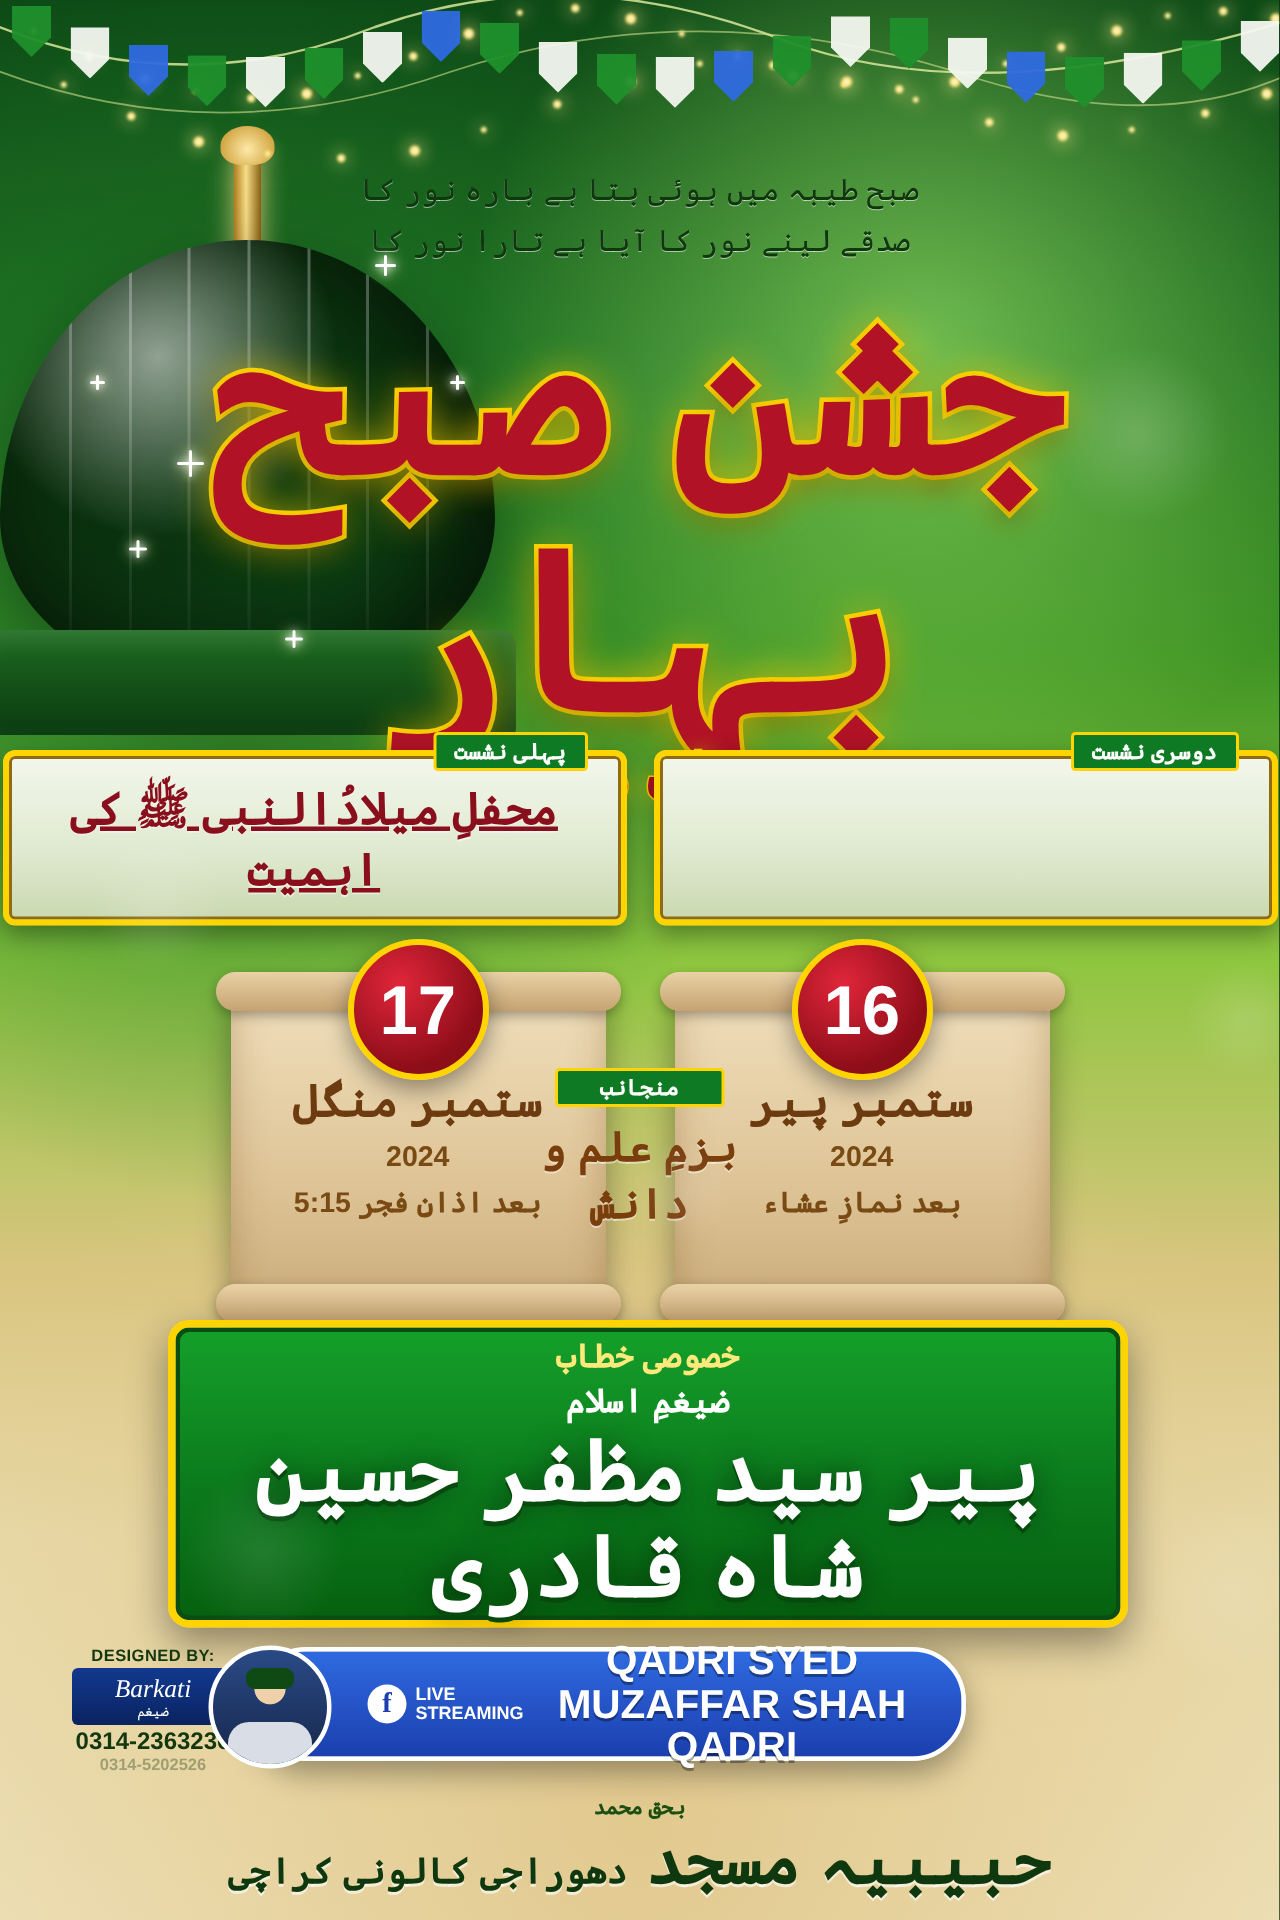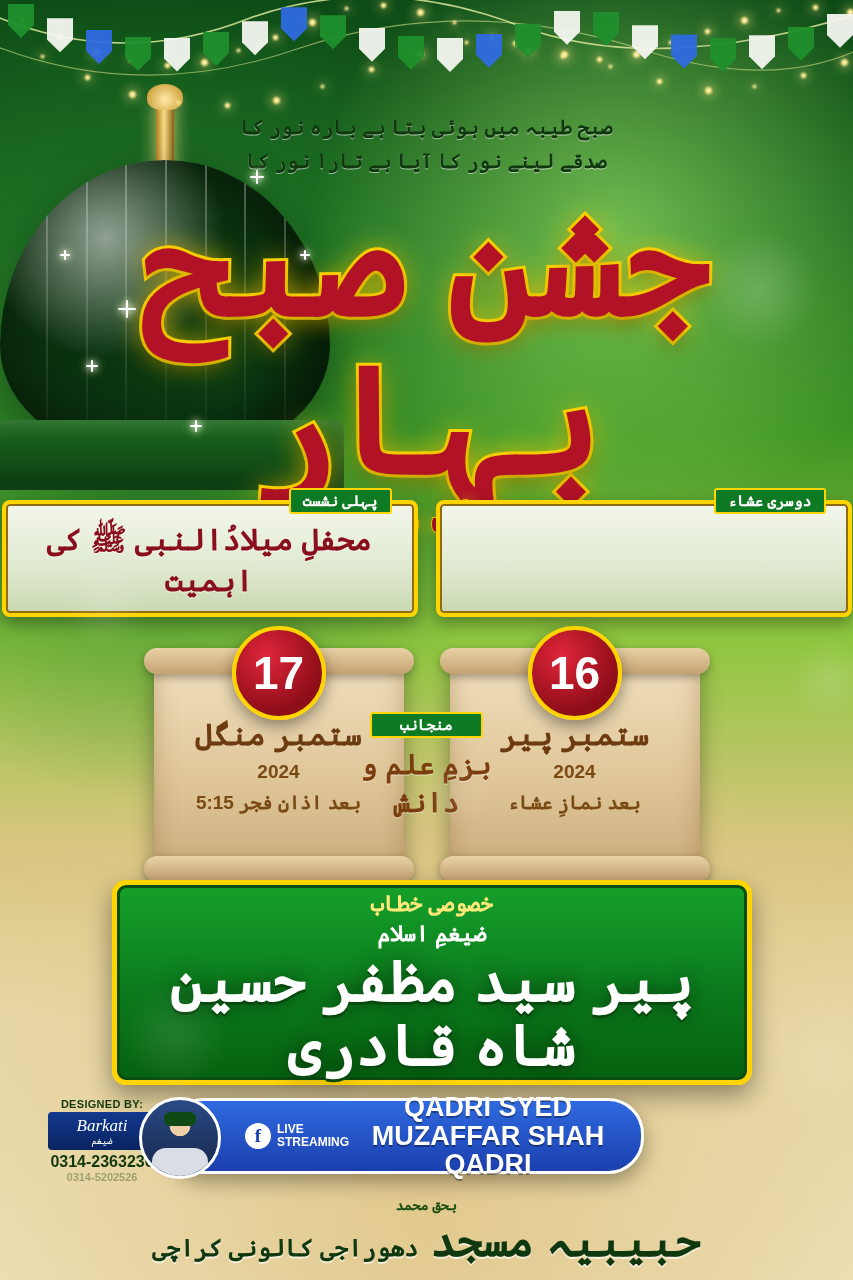--- a/index.html
+++ b/index.html
@@ -72,21 +72,21 @@
     background:radial-gradient(circle at 50% 60%,#ffe9a8,#c08f1f);
     border-radius:50% 50% 40% 40%;
   }
 
   
   .title-block{
     position:absolute;left:0;top:110px;width:853px;text-align:center;
     direction:rtl;
   }
   .couplet{
-    color:#10380f;font-size:20px;line-height:1.7;font-weight:bold;
+    color:#10380f;font-size:20px;line-height:1.7;font-weight:normal;
     text-shadow:0 1px 0 rgba(255,255,255,.55);
     padding:0 120px;
   }
   .main-title{
     margin-top:6px;
     font-size:150px;
     line-height:1.05;
     font-weight:bold;
     color:#b11226;
     -webkit-text-stroke:6px #ffd400;
@@ -118,20 +118,21 @@
   }
   .session .badge{
     position:absolute;top:-16px;right:22px;
     background:#0e7a23;color:#fff;font-size:15px;font-weight:bold;
     padding:2px 12px;border-radius:3px;border:2px solid #ffd400;
     white-space:nowrap;
   }
   .session .line{
     color:#8a0f1d;font-size:30px;font-weight:bold;line-height:1.35;
     text-shadow:0 1px 0 rgba(255,255,255,.6);
+    text-decoration:underline;
   }
 
   
   .scrolls{
     position:absolute;top:620px;left:0;width:853px;height:250px;
     display:flex;flex-direction:row-reverse;justify-content:center;gap:46px;
   }
   .scroll{
     position:relative;width:250px;height:210px;margin-top:40px;
     background:
@@ -303,21 +304,21 @@
     <div class="main-title">جشن صبح بہار</div>
     <div class="subtitle">بڑی رات</div>
   </div>
 
   <div class="sessions">
     <div class="session">
       <div class="badge">پہلی نشست</div>
       <div class="line">محفلِ میلادُالنبی ﷺ کی اہمیت</div>
     </div>
     <div class="session">
-      <div class="badge">دوسری عشاء</div>
+      <div class="badge">دوسری نشست</div>
     </div>
   </div>
 
   <div class="scrolls">
     <div class="scroll">
       <div class="day-circle">16</div>
       <div class="inner">
         <div class="date-text">
           <span>ستمبر پیر</span>
           <span class="time-text">2024</span>

